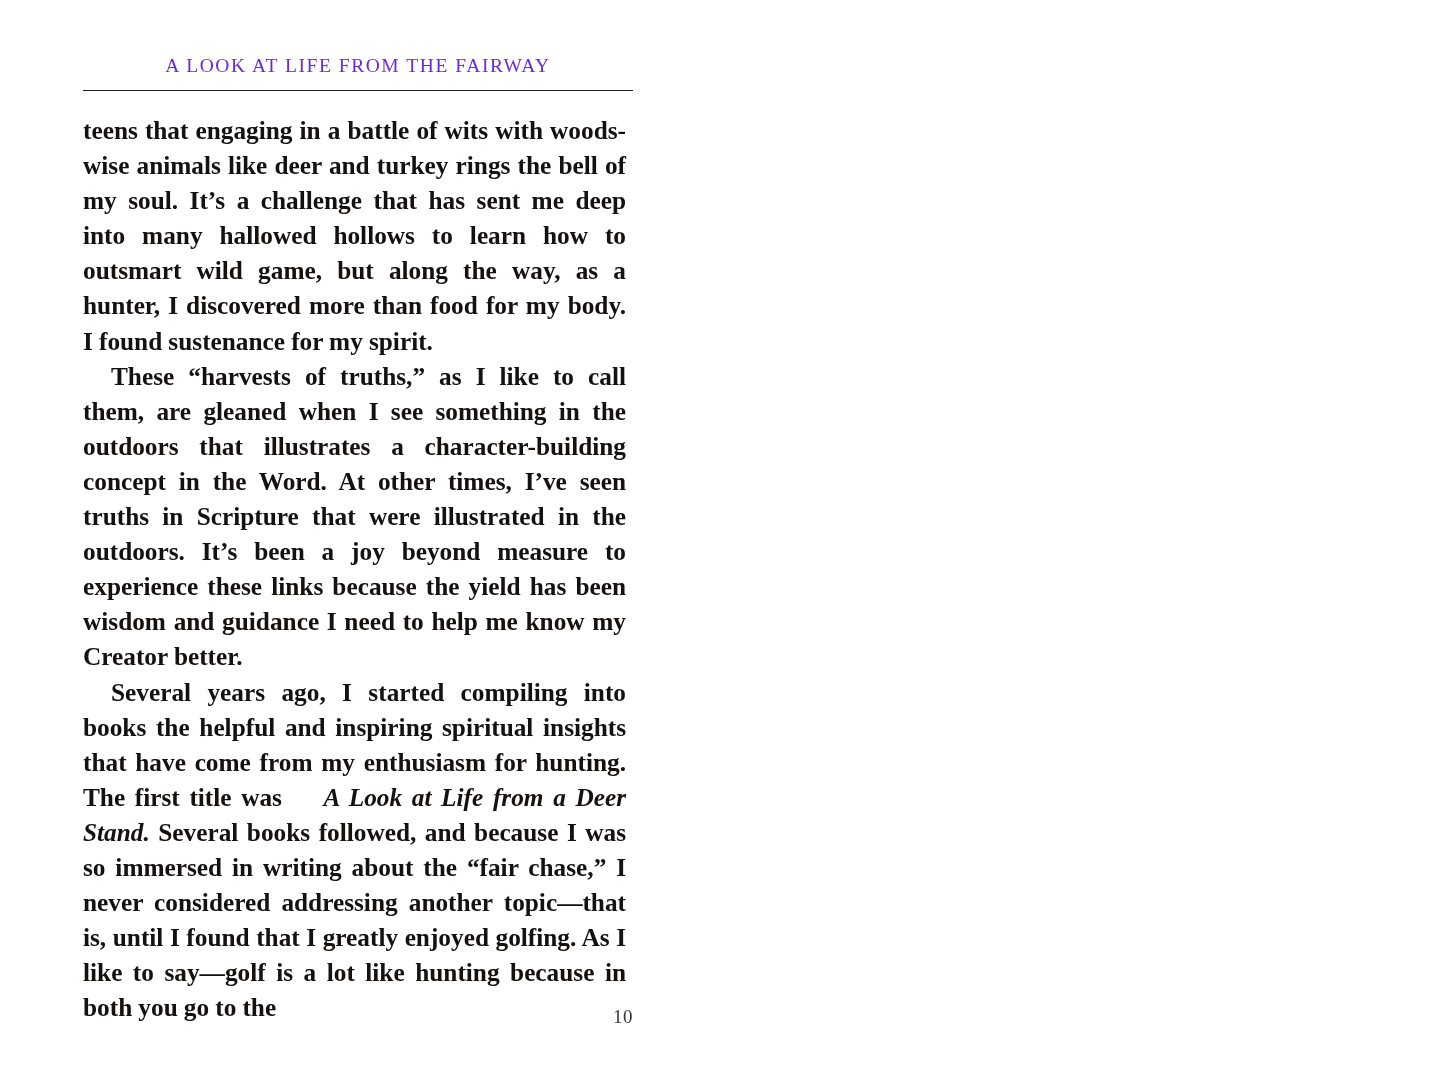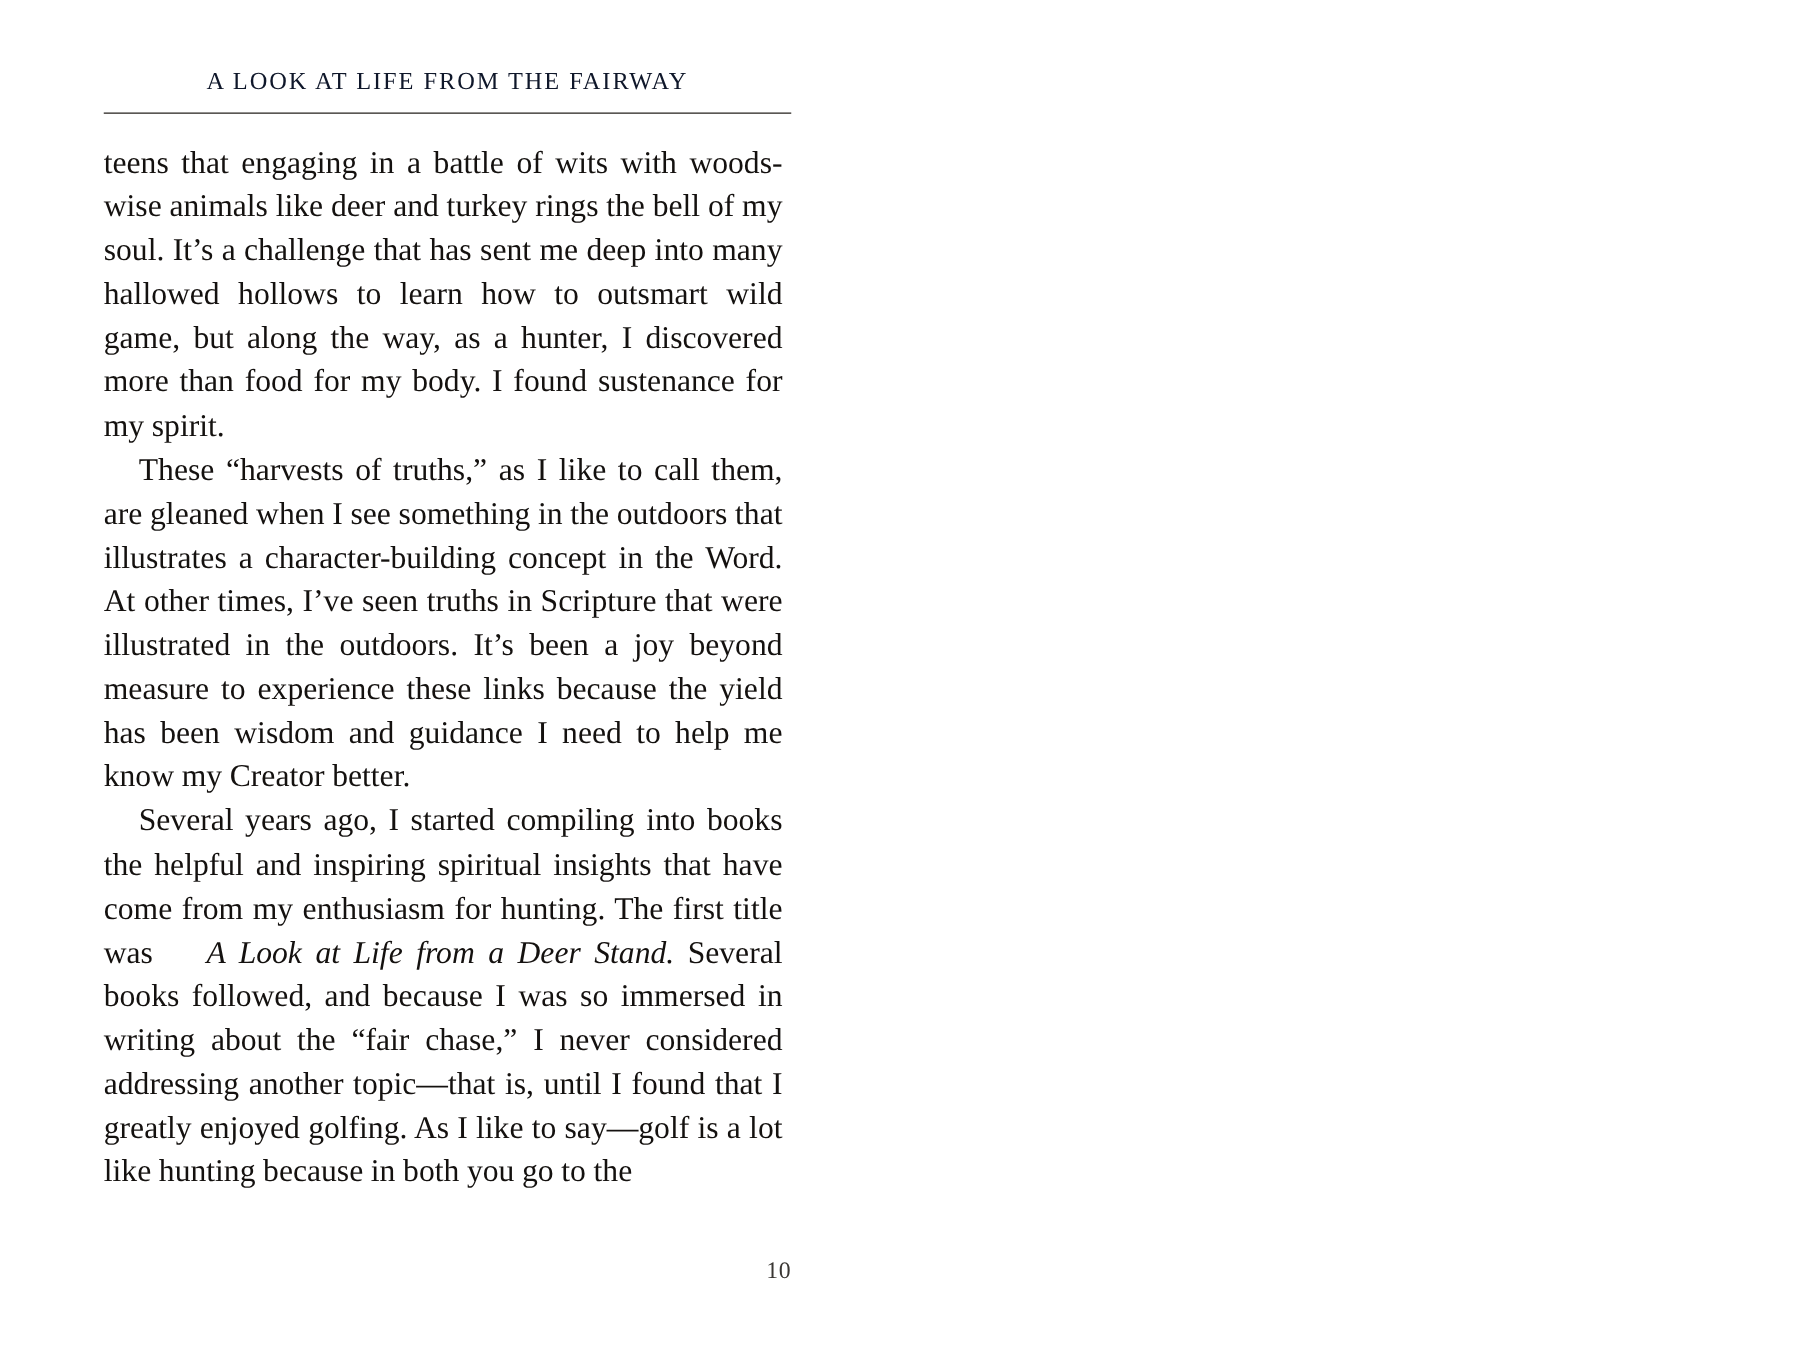--- a/index.html
+++ b/index.html
@@ -42,21 +42,21 @@
     height: 28px;
     text-align: center;
     line-height: 28px;
     white-space: nowrap;
   }
 
   .runhead-verso {
     font-size: 19.5px;
     letter-spacing: 1.55px;
     font-variant: normal;
-    color: #0f172a;
+    color: #6d28d9;
   }
 
   .head-rule {
     position: absolute;
     top: 90px;
     left: 83px;
     width: 550px;
     height: 0;
     border-top: 1.6px solid #24201d;
   }
@@ -71,20 +71,21 @@
     line-height: 35.1px;
     text-align: justify;
     text-justify: inter-word;
     hyphens: none;
     color: #14110f;
   }
 
   .col p {
     margin: 0;
     text-indent: 0;
+    font-weight: bold;
   }
   .col p.indent {
     text-indent: 28px;
   }
   .col p em, .col p i {
     font-style: italic;
     margin-left: 32px;
   }
 
   

